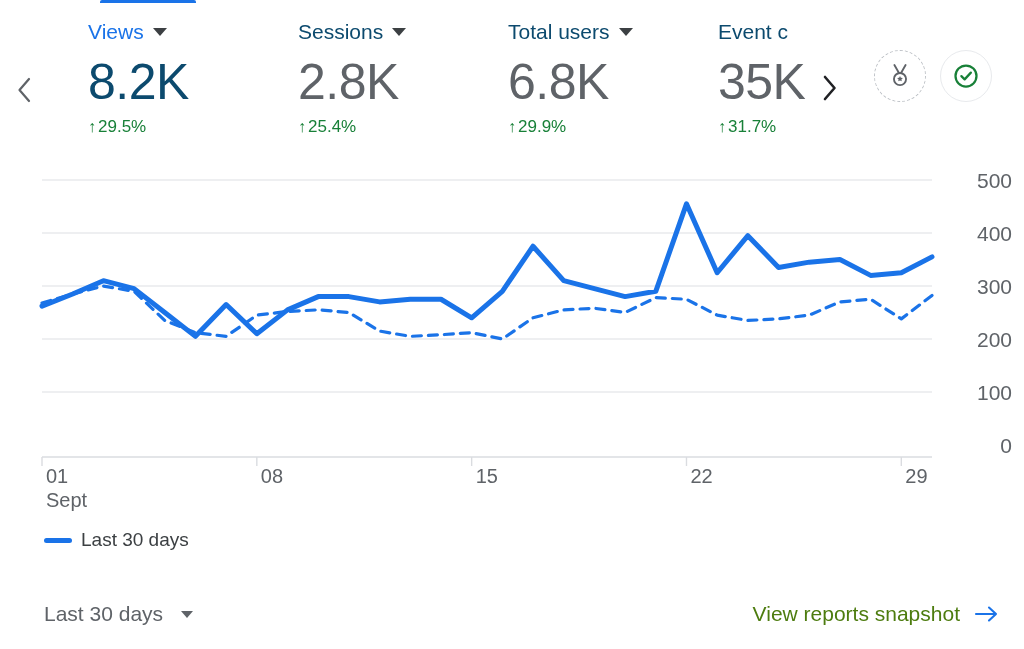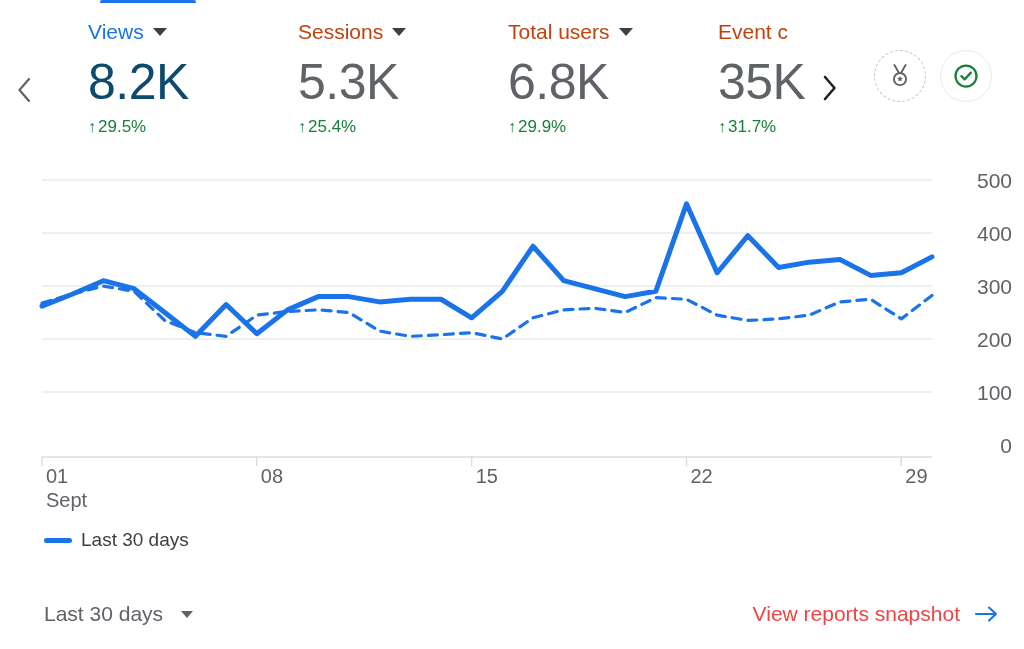--- a/index.html
+++ b/index.html
@@ -71,21 +71,21 @@
   .metric-head {
     display: flex;
     align-items: center;
     gap: 9px;
     height: 28px;
     cursor: pointer;
   }
   .metric-label {
     font-size: 21px;
     line-height: 26px;
-    color: #c2410c;
+    color: #0c4a6e;
     white-space: nowrap;
   }
   .metric-card.selected .metric-label {
     color: #1a73e8;
   }
   .caret {
     width: 0; height: 0;
     border-left: 7px solid transparent;
     border-right: 7px solid transparent;
     border-top: 8px solid #3c4043;
@@ -222,21 +222,21 @@
     position: absolute;
     right: 24px; top: 8px;
     display: flex;
     align-items: center;
     gap: 14px;
     cursor: pointer;
   }
   .report-link-text {
     font-size: 21px;
     line-height: 28px;
-    color: #ef4444;
+    color: #4d7c0f;
     white-space: nowrap;
   }
 </style>
 </head>
 <body>
 
 <div class="tab-indicator-row">
   <div class="tab-underline"></div>
 </div>
 
@@ -261,21 +261,21 @@
           <span class="delta-arrow">↑</span>
           <span>29.5%</span>
         </div>
       </div>
 
       <div class="metric-card">
         <div class="metric-head">
           <span class="metric-label">Sessions</span>
           <span class="caret"></span>
         </div>
-        <div class="metric-value">5.3K</div>
+        <div class="metric-value">2.8K</div>
         <div class="metric-delta">
           <span class="delta-arrow">↑</span>
           <span>25.4%</span>
         </div>
       </div>
 
       <div class="metric-card">
         <div class="metric-head">
           <span class="metric-label">Total users</span>
           <span class="caret"></span>

